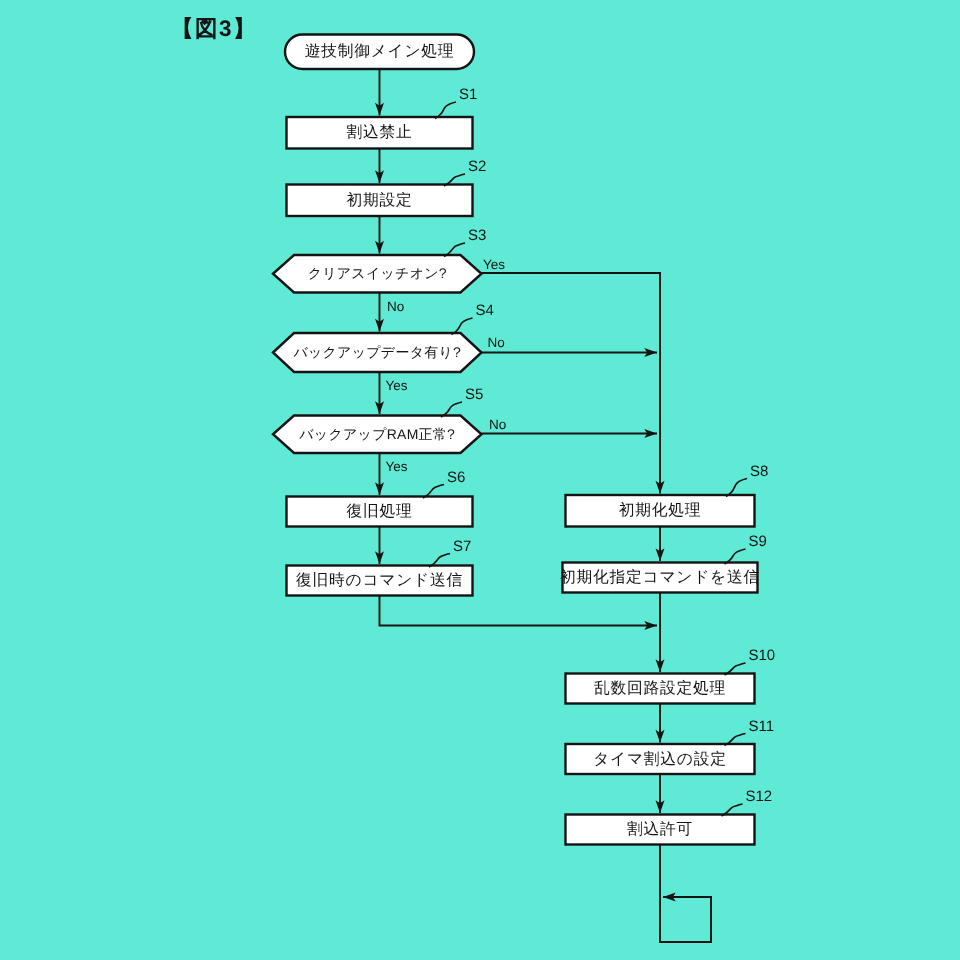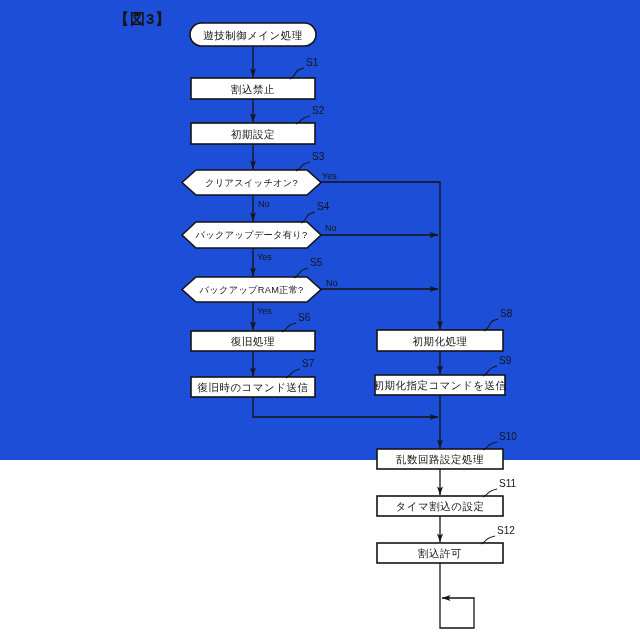--- a/index.html
+++ b/index.html
@@ -1,18 +1,18 @@
 <!DOCTYPE html>
 <html><head>
 <meta charset="utf-8">
 <style>
   html,body{margin:0;padding:0;background:#ffffff;}
   body{width:640px;height:640px;overflow:hidden;
        font-family:"Liberation Sans","DejaVu Sans",sans-serif;}
-  .stage{position:relative;width:640px;height:460px;background:#1d4ed8;}
+  .stage{position:relative;width:640px;height:640px;background:#5eead4;}
   svg{display:block;}
   .shape{fill:#ffffff;stroke:#141414;stroke-width:1.6;}
   .edge{fill:none;stroke:#141414;stroke-width:1.3;}
   .arrowhead{fill:#141414;stroke:none;}
   .leader{fill:none;stroke:#141414;stroke-width:1.1;}
   .node-label{font-size:10.5px;fill:#141414;text-anchor:middle;letter-spacing:0.5px;}
   .node-label.dec{font-size:9.3px;letter-spacing:0.2px;}
   .step-label{font-size:10px;fill:#141414;}
   .branch-label{font-size:9px;fill:#141414;}
   .fig-title{font-size:15px;font-weight:600;fill:#141414;letter-spacing:1px;}

